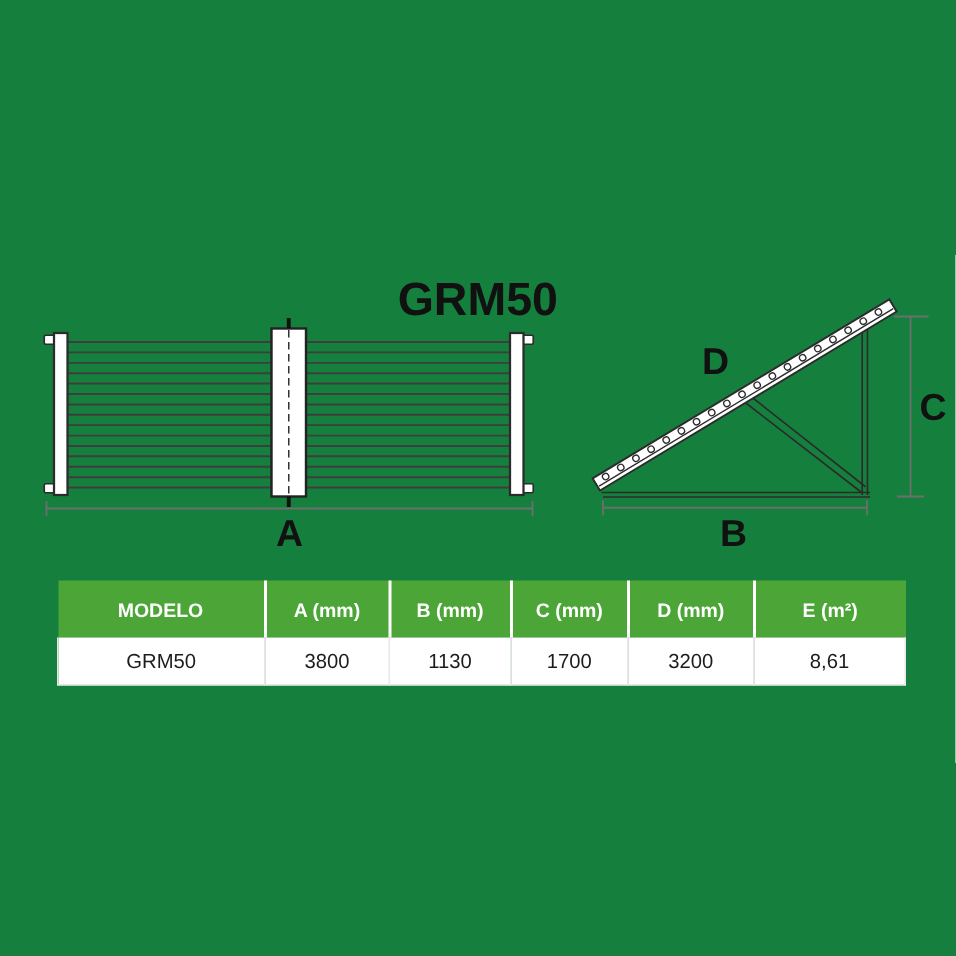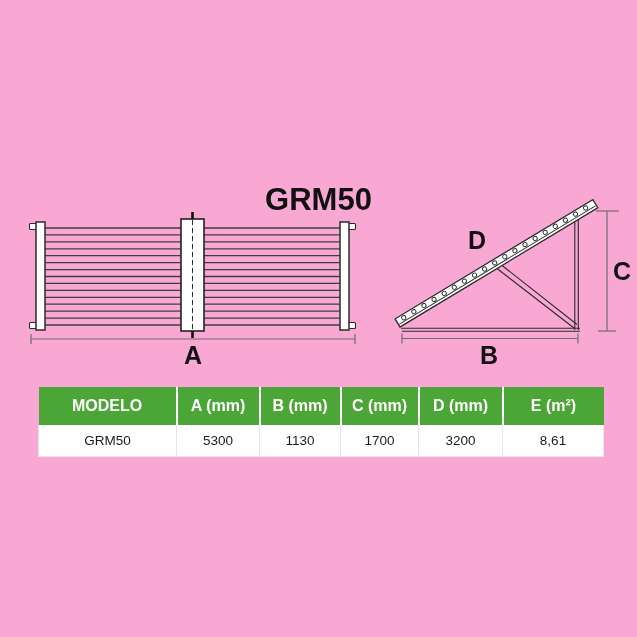--- a/index.html
+++ b/index.html
@@ -1,24 +1,24 @@
 <!DOCTYPE html>
 <html><head>
 <meta charset="utf-8">
 <style>
   html,body{margin:0;padding:0;background:#ffffff;}
-  .page{position:relative;width:637px;height:637px;background:#f9a8d4;overflow:hidden;
+  .page{position:relative;width:637px;height:637px;background:#15803d;overflow:hidden;
         font-family:"Liberation Sans","DejaVu Sans",sans-serif;}
   .title{position:absolute;left:0;top:184px;width:637px;text-align:center;
          font-size:31px;font-weight:700;color:#111;line-height:1;}
   .diagrams{position:absolute;left:0;top:0;}
   .diagrams text{font-family:"Liberation Sans","DejaVu Sans",sans-serif;font-weight:700;fill:#111;}
   .spec-table{position:absolute;left:38px;top:387px;width:565px;border-collapse:collapse;
               table-layout:fixed;}
-  .spec-table th{background:#4CA637;color:#fff;font-size:16px;font-weight:700;height:38px;
+  .spec-table th{background:#4CA637;color:#fff;font-size:13px;font-weight:700;height:38px;
                  vertical-align:middle;border-right:2px solid #ffffff;padding:0;}
   .spec-table th:last-child{border-right:none;}
   .spec-table td{background:#fff;color:#1c1c1c;font-size:13.5px;font-weight:400;height:31px;
                  text-align:center;vertical-align:middle;border:1px solid #e7e7e7;border-top:none;padding:0;}
 </style>
 </head>
 <body>
 
 <div class="page">
 
@@ -148,21 +148,21 @@
         <th>A (mm)</th>
         <th>B (mm)</th>
         <th>C (mm)</th>
         <th>D (mm)</th>
         <th>E (m²)</th>
       </tr>
     </thead>
     <tbody>
       <tr>
         <td>GRM50</td>
-        <td>5300</td>
+        <td>3800</td>
         <td>1130</td>
         <td>1700</td>
         <td>3200</td>
         <td>8,61</td>
       </tr>
     </tbody>
   </table>
 
 </div>
 

